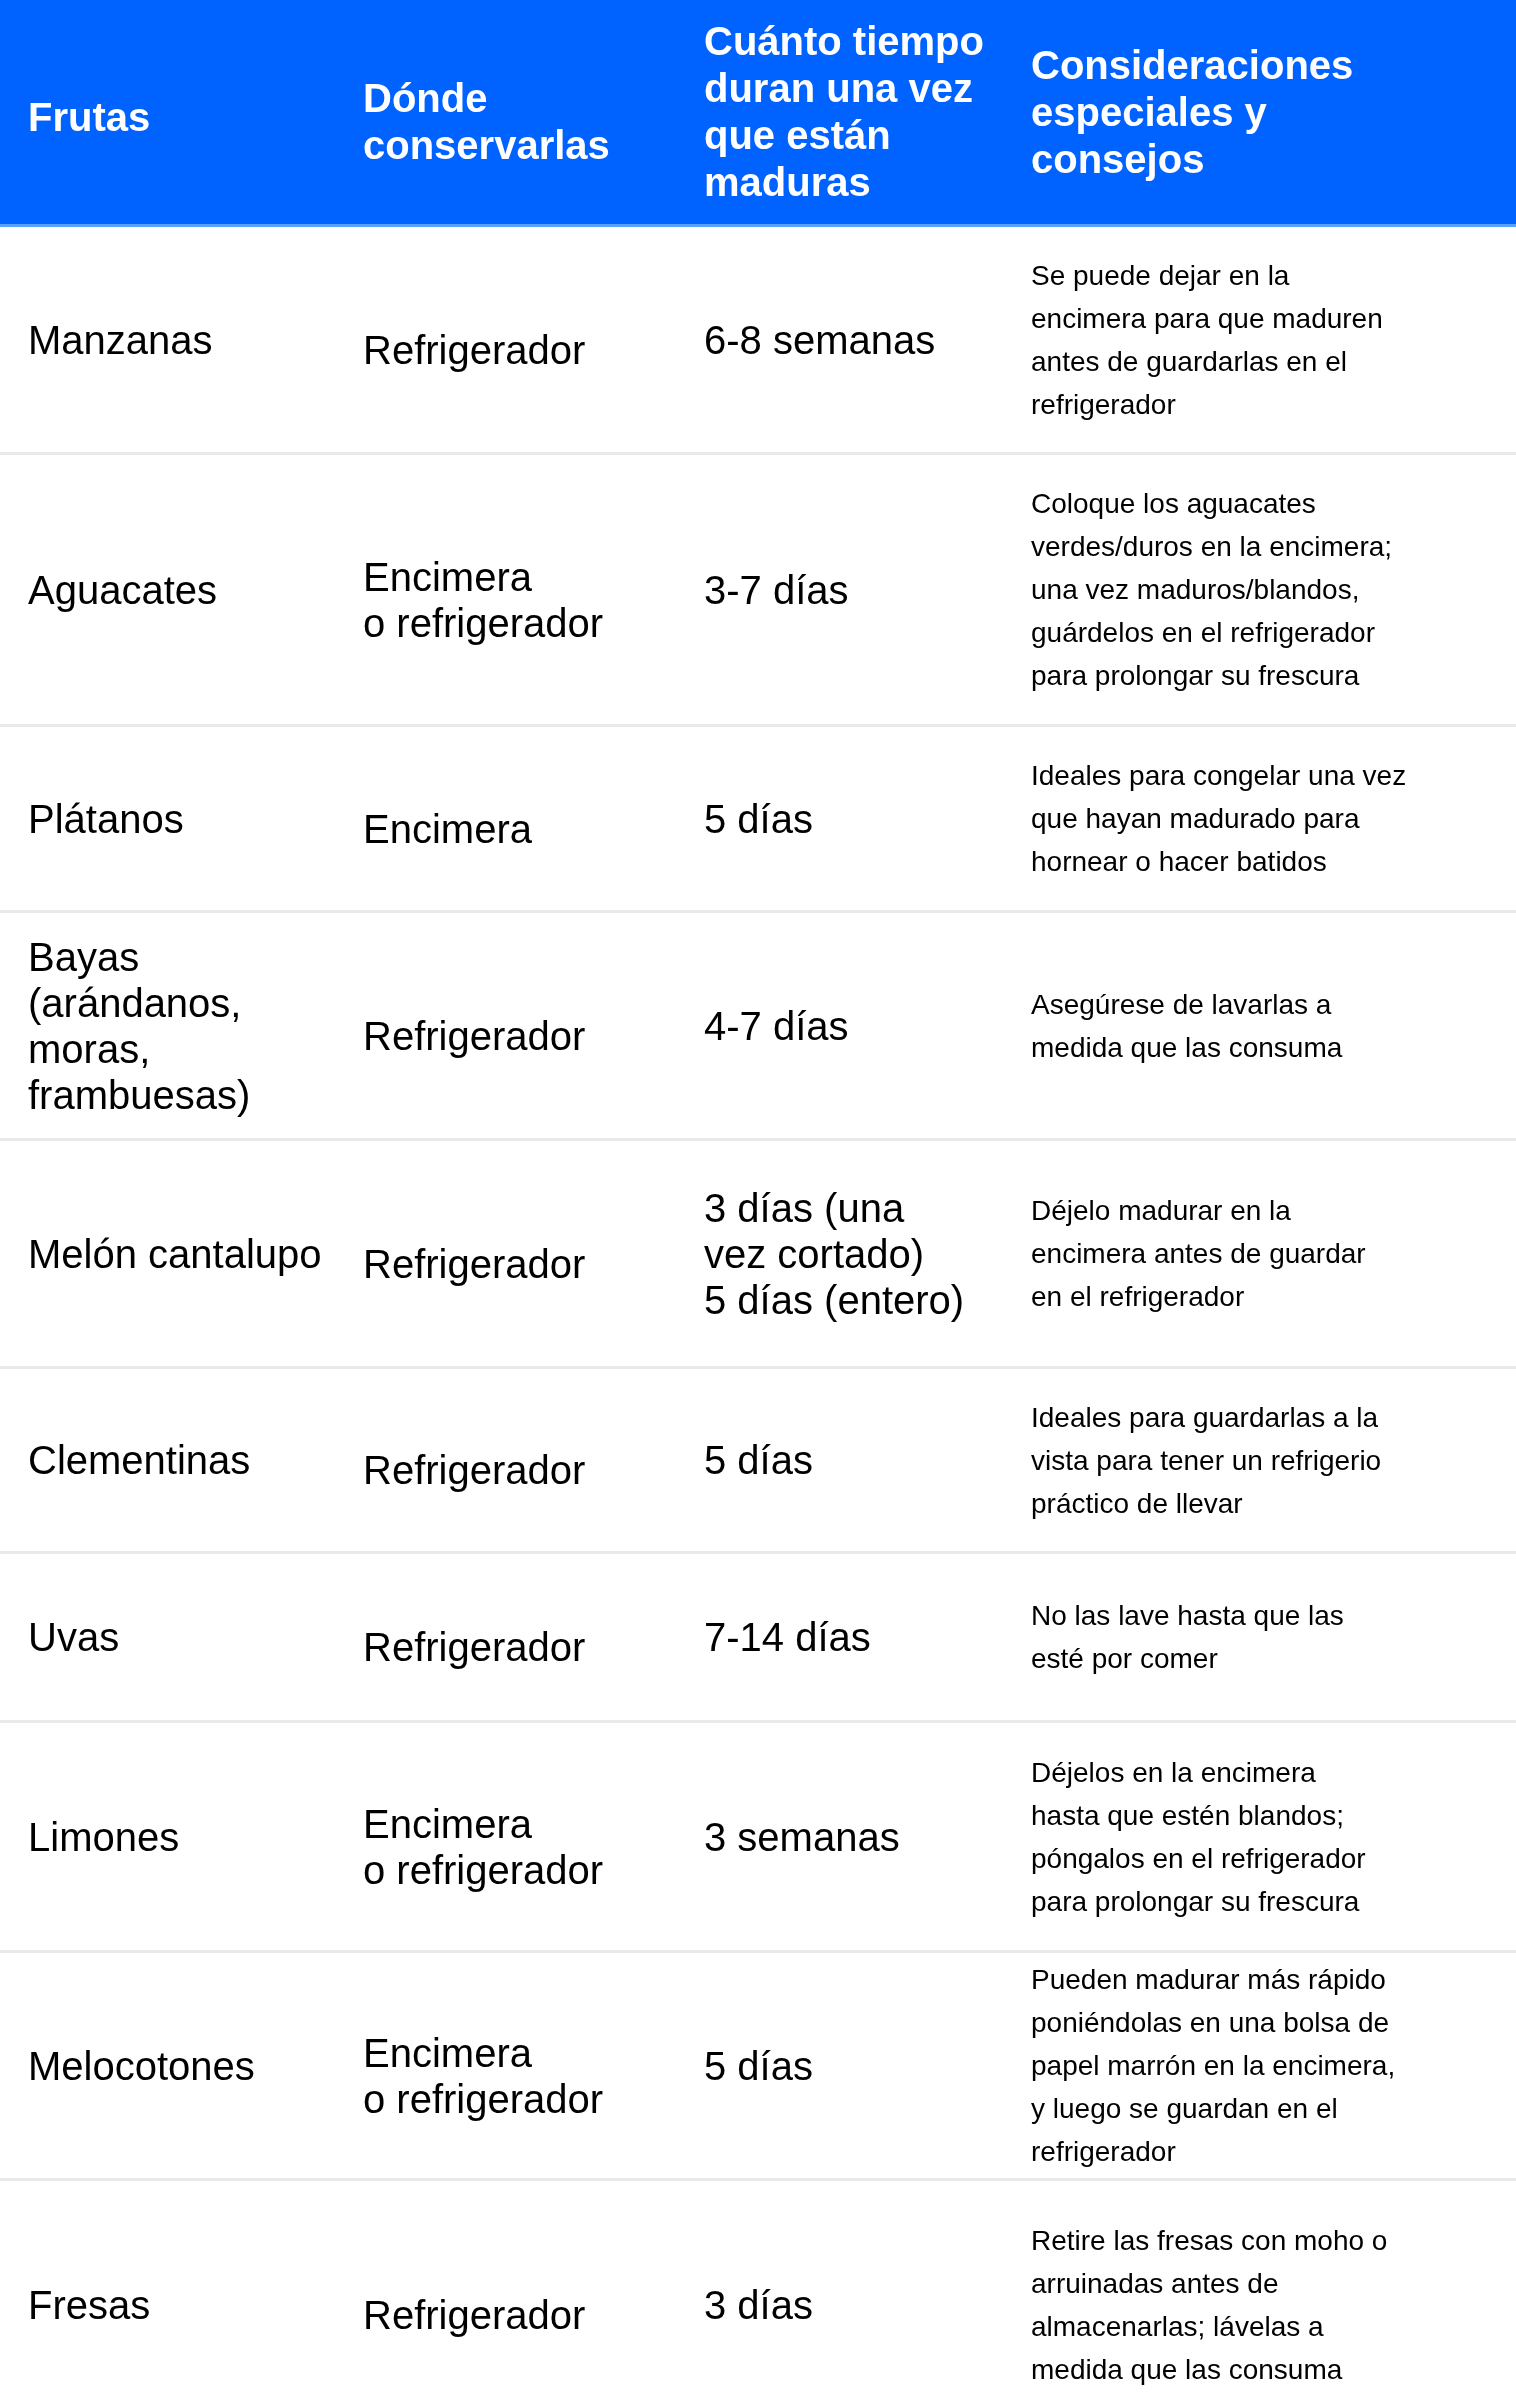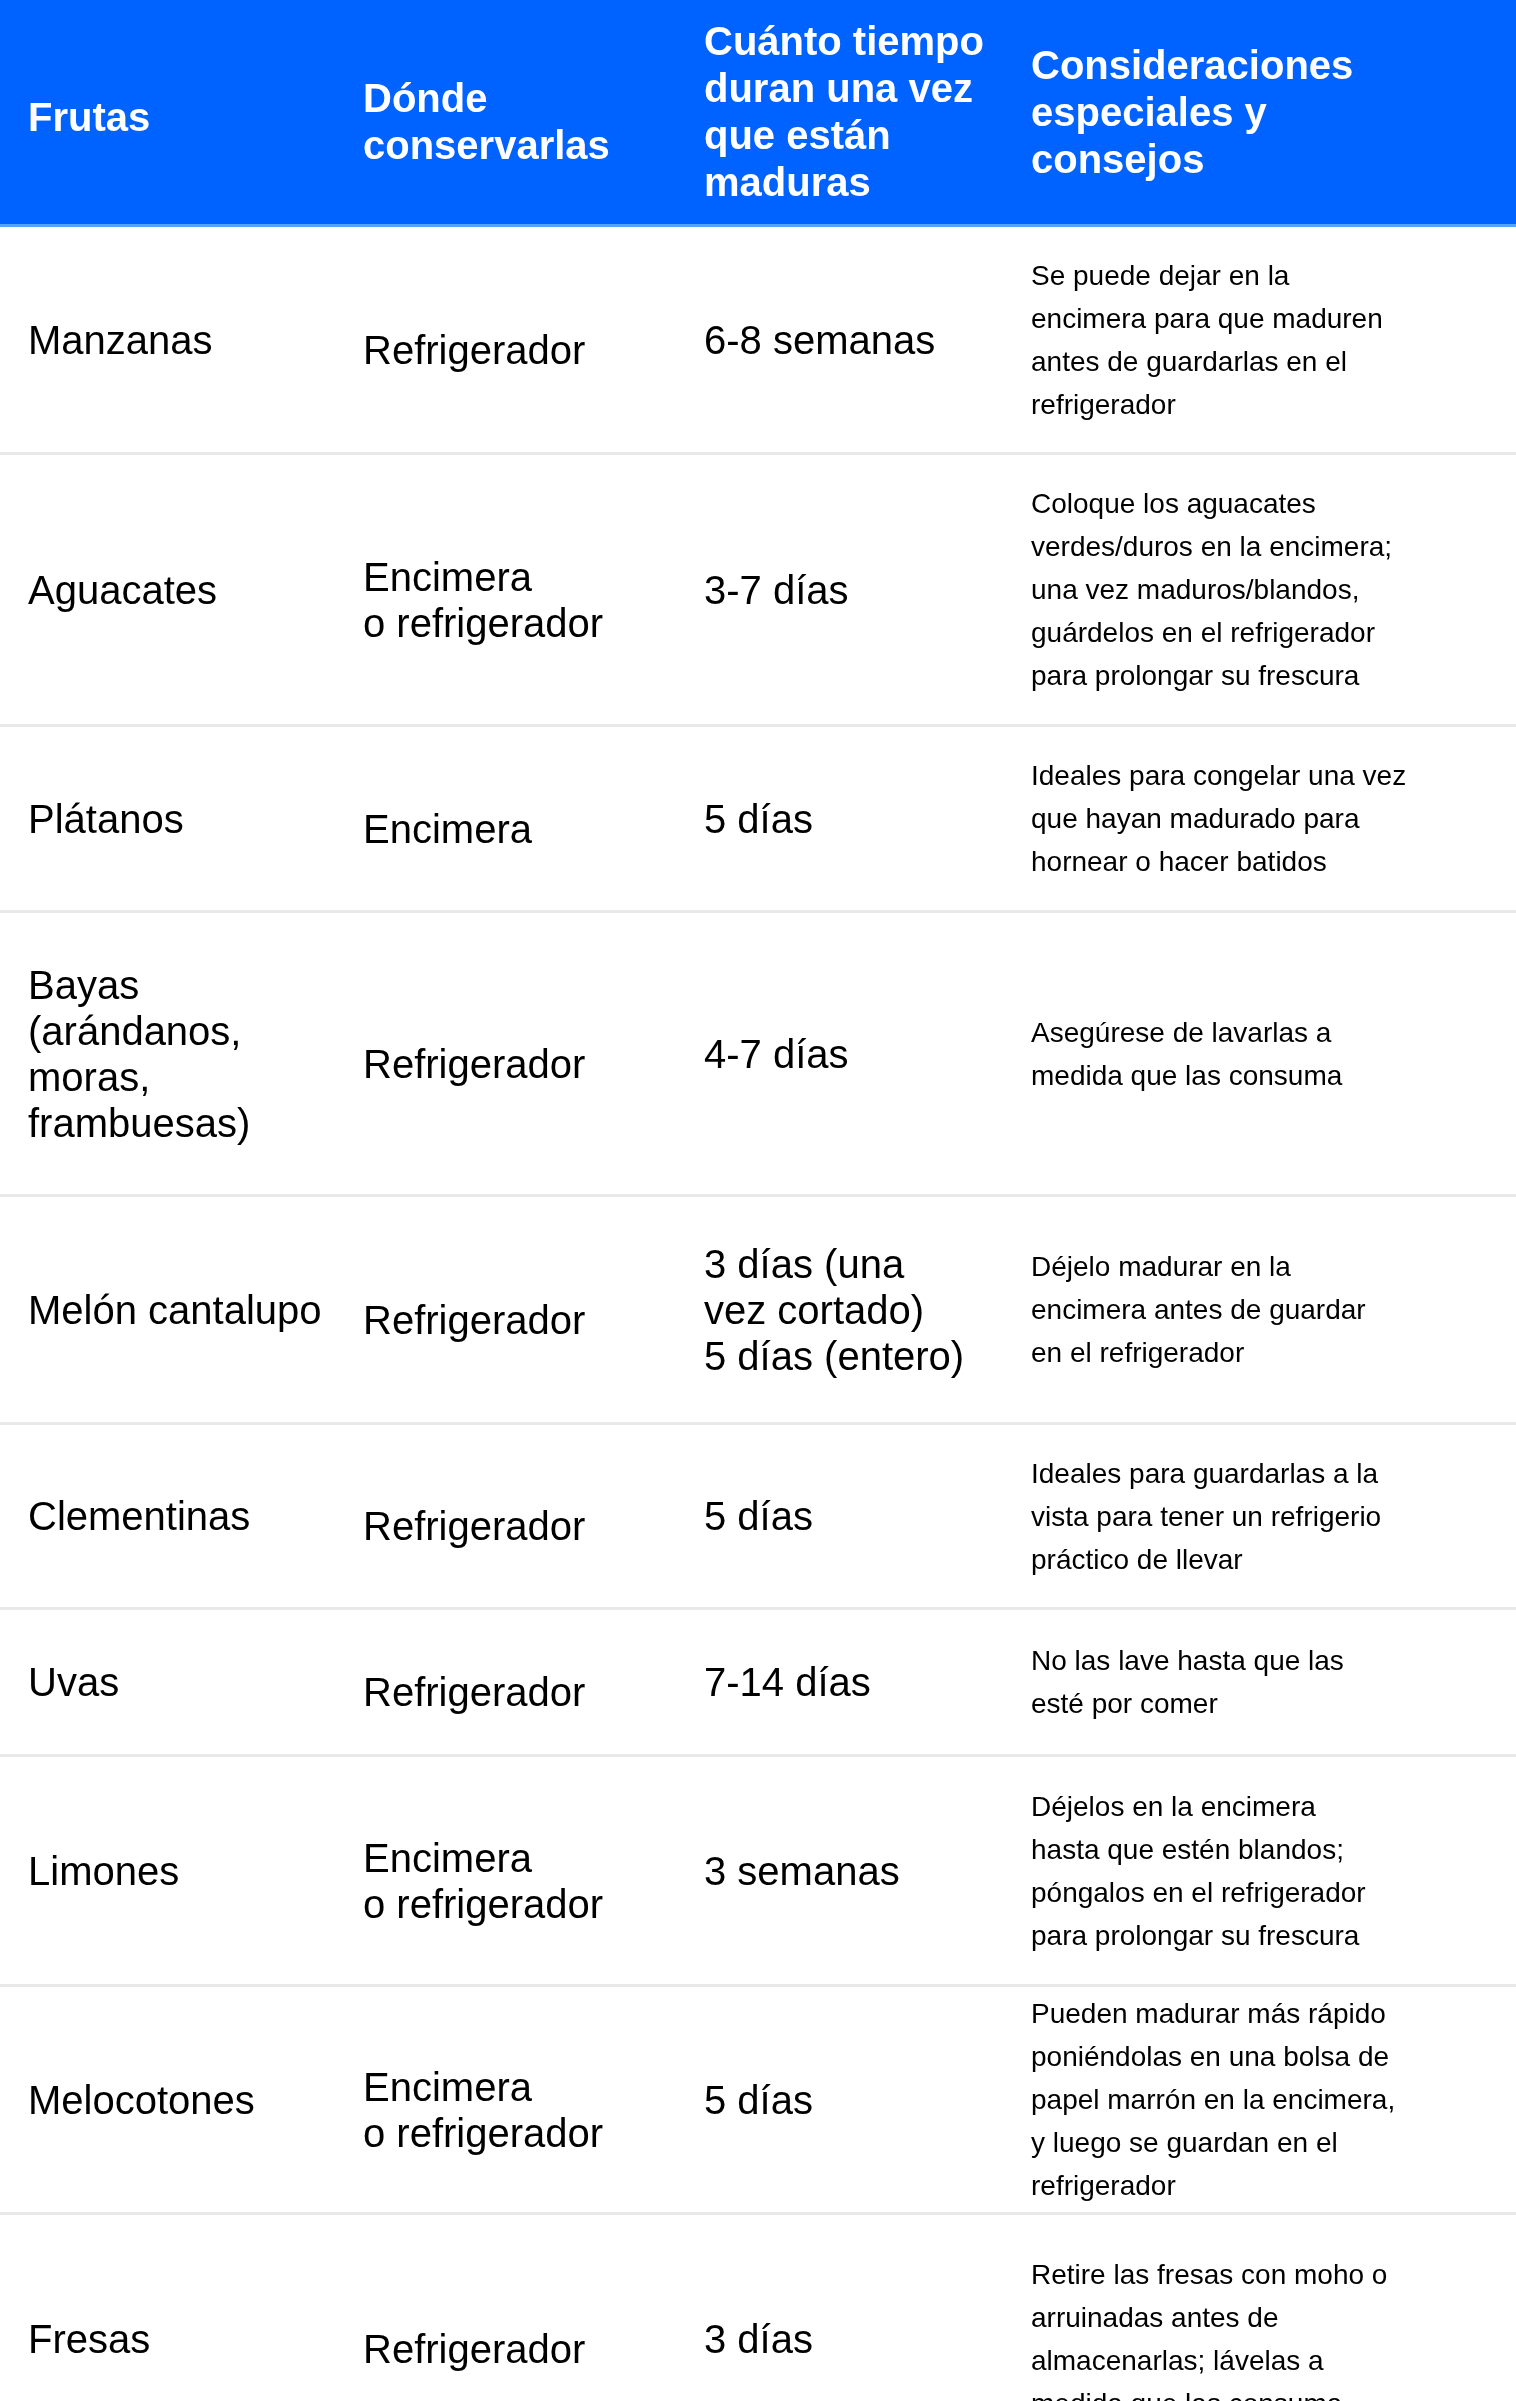--- a/index.html
+++ b/index.html
@@ -56,21 +56,21 @@
 
   <div class="row" style="height:186px">
     <div class="cell c0">Plátanos</div>
     <div class="cell c1">Encimera</div>
     <div class="cell c2">5 días</div>
     <div class="cell c3">Ideales para congelar una vez
 que hayan madurado para
 hornear o hacer batidos</div>
   </div>
 
-  <div class="row" style="height:284px">
+  <div class="row" style="height:228px">
     <div class="cell c0">Bayas
 (arándanos,
 moras,
 frambuesas)</div>
     <div class="cell c1">Refrigerador</div>
     <div class="cell c2">4-7 días</div>
     <div class="cell c3">Asegúrese de lavarlas a
 medida que las consuma</div>
   </div>
 
@@ -87,21 +87,21 @@
 
   <div class="row" style="height:185px">
     <div class="cell c0">Clementinas</div>
     <div class="cell c1">Refrigerador</div>
     <div class="cell c2">5 días</div>
     <div class="cell c3">Ideales para guardarlas a la
 vista para tener un refrigerio
 práctico de llevar</div>
   </div>
 
-  <div class="row" style="height:147px">
+  <div class="row" style="height:169px">
     <div class="cell c0">Uvas</div>
     <div class="cell c1">Refrigerador</div>
     <div class="cell c2">7-14 días</div>
     <div class="cell c3">No las lave hasta que las
 esté por comer</div>
   </div>
 
   <div class="row" style="height:230px">
     <div class="cell c0">Limones</div>
     <div class="cell c1">Encimera

